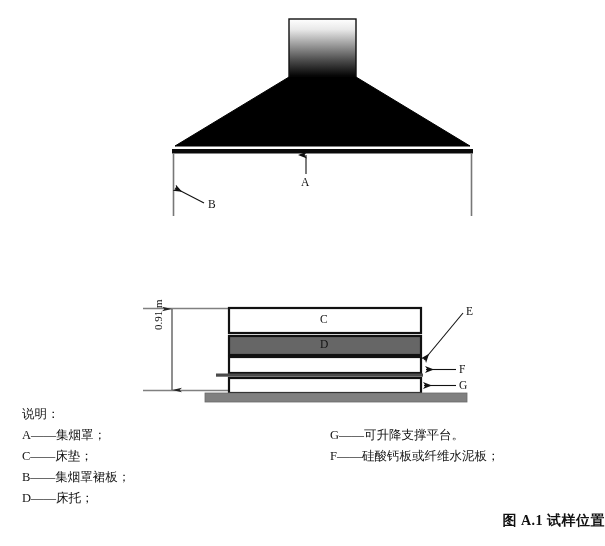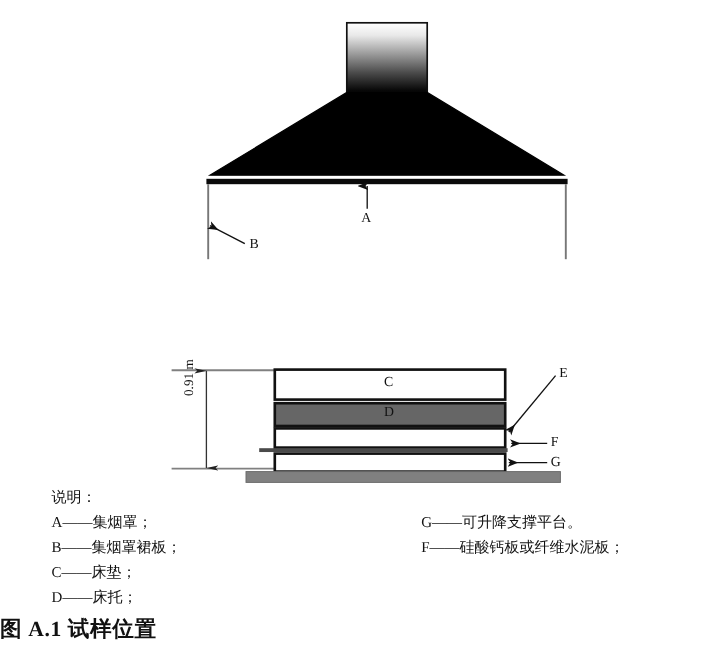--- a/index.html
+++ b/index.html
@@ -27,30 +27,30 @@
   
   .legend {
     position: absolute;
     font-size: 12.5px;
     line-height: 21px;
     white-space: nowrap;
     color: #111;
   }
   .legend-left  { left: 22px;  top: 404px; }
   .legend-right { left: 330px; top: 425px; }
-  .legend-row { height: 21px; margin-left: 21px; }
+  .legend-row { height: 21px; }
 
   
   .caption {
     position: absolute;
     left: 0;
     top: 512px;
     width: 605px;
-    text-align: left;
-    font-size: 18px;
+    text-align: right;
+    font-size: 14px;
     font-weight: bold;
     letter-spacing: 0.5px;
     color: #111;
   }
 
   
   .dlabel {
     position: absolute;
     font-size: 11.5px;
     color: #111;
@@ -134,22 +134,22 @@
 <div class="dlabel" style="left:320px; top:338px;">D</div>
 <div class="dlabel" style="left:466px; top:305px;">E</div>
 <div class="dlabel" style="left:459px; top:363px;">F</div>
 <div class="dlabel" style="left:459px; top:379px;">G</div>
 
 <div class="dlabel" style="left:152px; top:330px; transform: rotate(-90deg); transform-origin: left top; white-space:nowrap; font-size:11px;">0.91 m</div>
 
 <div class="legend legend-left">
   <div class="legend-row">说明：</div>
   <div class="legend-row">A——集烟罩；</div>
+  <div class="legend-row">C——床垫；</div>
   <div class="legend-row">B——集烟罩裙板；</div>
-  <div class="legend-row">C——床垫；</div>
   <div class="legend-row">D——床托；</div>
 </div>
 
 <div class="legend legend-right">
   <div class="legend-row">G——可升降支撑平台。</div>
   <div class="legend-row">F——硅酸钙板或纤维水泥板；</div>
 </div>
 
 <div class="caption">图 A.1  试样位置</div>
 

